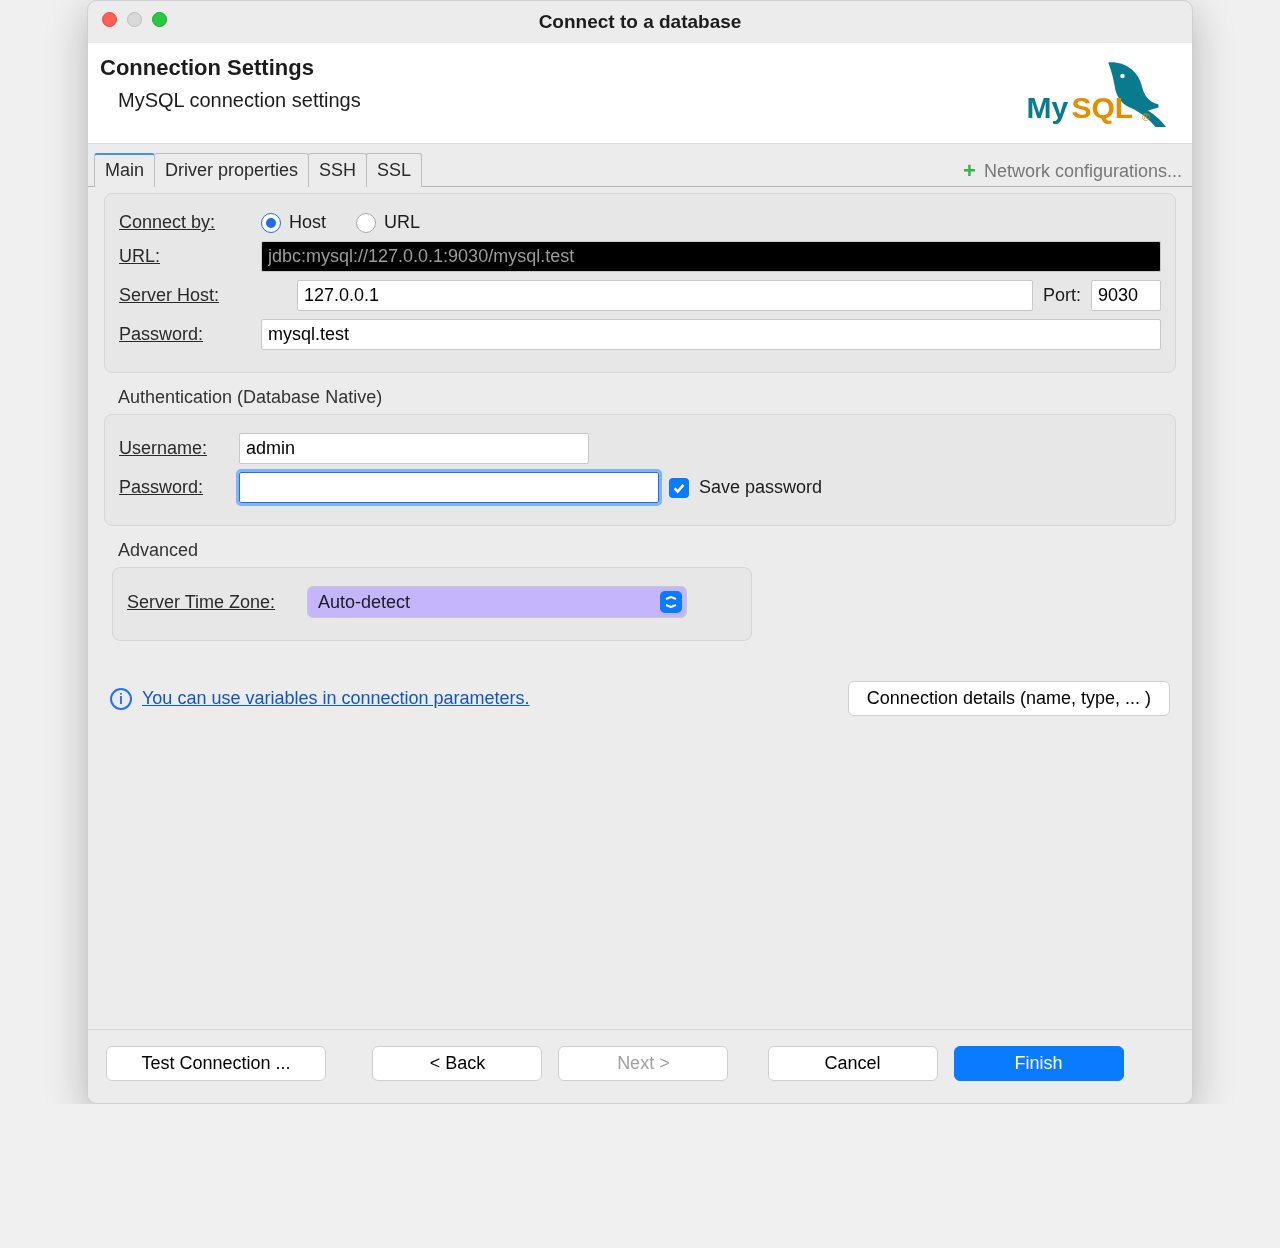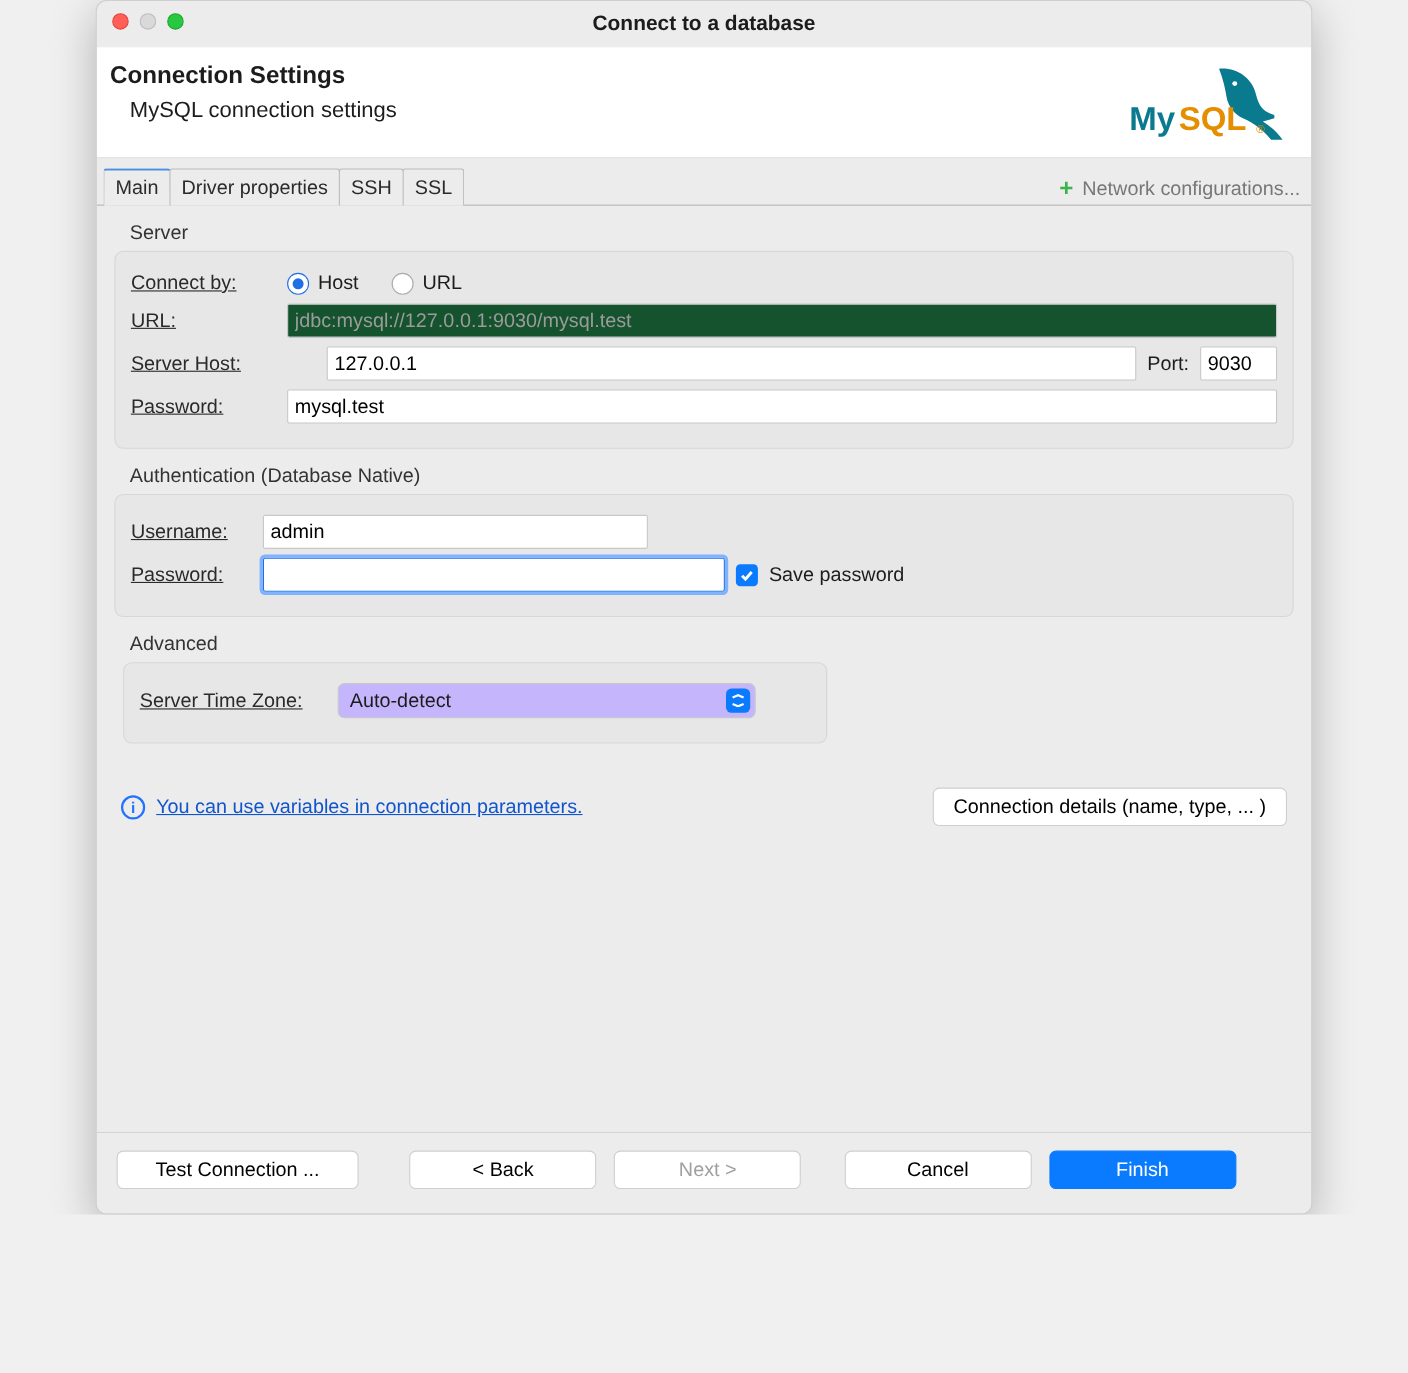--- a/index.html
+++ b/index.html
@@ -21,21 +21,21 @@
   .tab { padding:6px 10px 6px 10px; border:1px solid #bdbdbd; border-bottom:none; background:#ececec; color:#2b2b2b; font-size:18px; border-top-left-radius:3px; border-top-right-radius:3px; margin-right:-1px; cursor:default; position:relative; top:1px; }
   .tab.active { background:#ececec; border-top:2px solid #4a90e2; padding-top:5px; }
   .netcfg { margin-left:auto; margin-right:10px; display:flex; align-items:center; gap:8px; color:#777; font-size:18px; padding-bottom:4px; cursor:pointer; }
   .plus { color:#38b44a; font-size:22px; line-height:1; font-weight:700; }
   .panel { flex:1; overflow:auto; padding:0 10px; }
   .group { border:1px solid #d7d7d7; border-radius:8px; background:#e7e7e7; margin:6px 6px 14px 6px; padding:10px 14px 14px 14px; }
   .group-label { font-size:18px; color:#333; margin:14px 0 4px 20px; }
   .row { display:flex; align-items:center; gap:10px; margin:8px 0; }
   .lab { width:132px; color:#2a2a2a;text-decoration:underline; }
   input[type="text"], input[type="password"] { font-size:18px; padding:4px 6px; border:1px solid #c8c8c8; background:#fff; border-radius:2px; }
-  input:disabled { background:#14532d; color:#9b9b9b; }
+  input:disabled { background:#000000; color:#9b9b9b; }
   .focus-ring { outline:3px solid #7fb2ff; border:1px solid #1f6fe5 !important; border-radius:3px; }
   .radio-wrap { display:flex; align-items:center; gap:8px; cursor:pointer; margin-right:20px; }
   .radio { width:20px; height:20px; border-radius:50%; border:1px solid #aaa; background:#fff; display:flex; align-items:center; justify-content:center; }
   .radio.checked { border:1px solid #1f6fe5; }
   .radio.checked::after { content:""; width:10px; height:10px; border-radius:50%; background:#1f6fe5; }
   .cb { width:20px; height:20px; border-radius:4px; background:#0a7aff; display:flex; align-items:center; justify-content:center; color:#fff; font-size:14px; cursor:pointer; }
   .cb svg { width:14px; height:14px; stroke:#fff; stroke-width:3; fill:none; }
   .select { display:flex; align-items:center; background:#c4b5fd; border:1px solid #c8c8c8; border-radius:6px; padding:4px 4px 4px 10px; width:380px; cursor:pointer; }
   .select .sval { flex:1; }
   .select .sbtn { width:22px; height:22px; border-radius:5px; background:#0a7aff; display:flex; align-items:center; justify-content:center; }
@@ -85,21 +85,20 @@
     <div class="tab">SSH</div>
     <div class="tab">SSL</div>
     <div class="netcfg">
       <span class="plus">+</span>
       <span>Network configurations...</span>
     </div>
   </div>
 
   <div class="panel">
 
-    <div class="group-label">Server</div>
     <div class="group">
       <div class="row">
         <div class="lab">Connect by:</div>
         <label class="radio-wrap">
           <span class="radio checked"></span>
           <span>Host</span>
         </label>
         <label class="radio-wrap">
           <span class="radio"></span>
           <span>URL</span>

